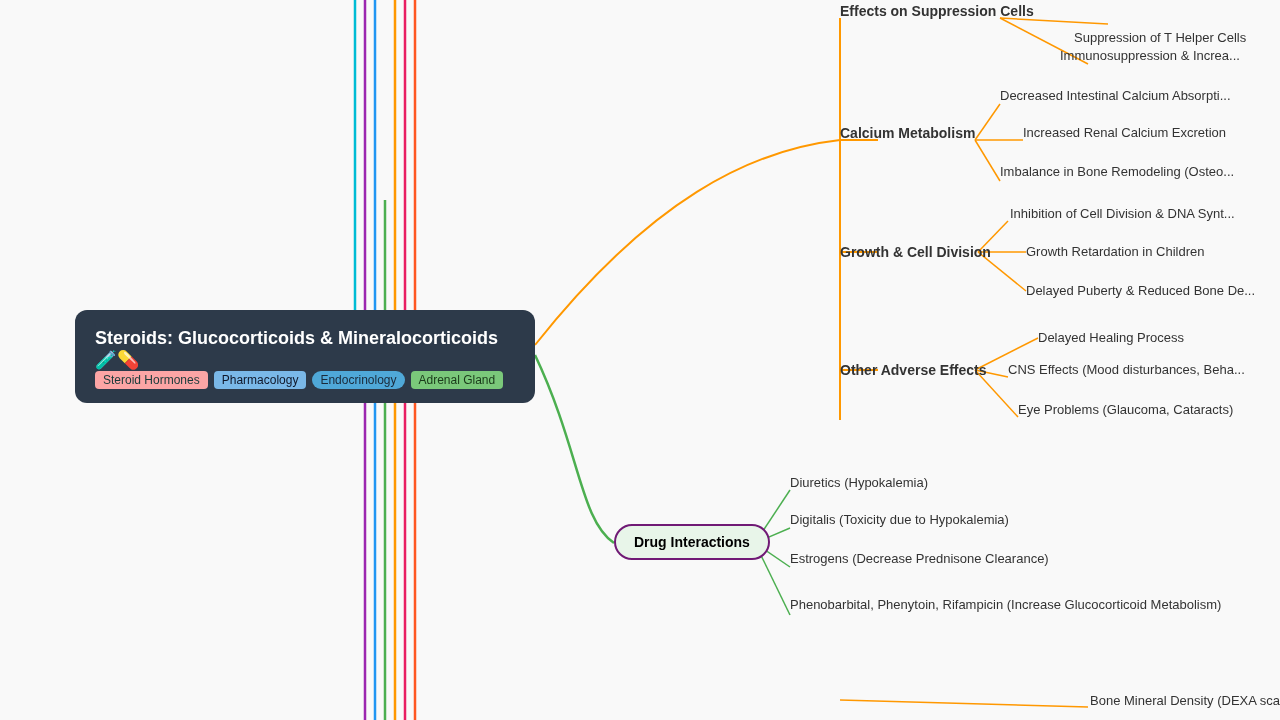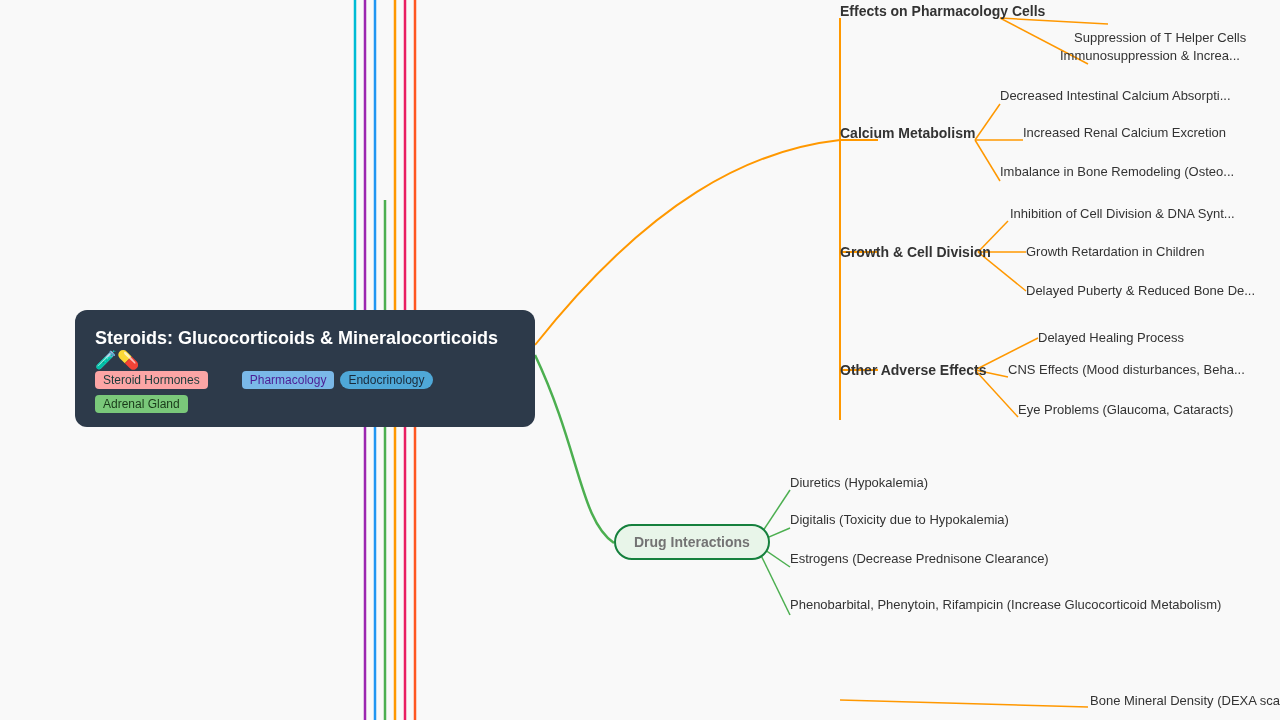--- a/index.html
+++ b/index.html
@@ -44,21 +44,21 @@
       gap: 6px;
       flex-wrap: wrap;
     }
     .tag {
       padding: 2px 8px;
       border-radius: 4px;
       font-size: 12px;
       font-weight: 500;
     }
     .tag-steroid { background: #fca5a5; color: #1a3a3a; }
-    .tag-pharm { background: #7ab8e8; color: #4c1d95; margin-left: 28px; }
+    .tag-pharm { background: #7ab8e8; color: #0f172a; }
     .tag-endo { background: #4fa8d8; color: #1a2a3a; border-radius: 9px; }
     .tag-adrenal { background: #7ac87a; color: #1a3a1a; }
 
     
     .branch-node {
       position: absolute;
       background: transparent;
       font-size: 14px;
       font-weight: 600;
       color: #333;
@@ -73,26 +73,26 @@
       color: #333;
       z-index: 5;
       white-space: nowrap;
       background: transparent;
     }
 
     
     .drug-interactions-node {
       position: absolute;
       background: #e8f5e9;
-      border: 2px solid #15803d;
+      border: 2px solid #701a75;
       border-radius: 20px;
       padding: 8px 18px;
       font-size: 14px;
       font-weight: 600;
-      color: #737373;
+      color: #000000;
       z-index: 10;
       white-space: nowrap;
     }
 
     
     .drug-leaf {
       position: absolute;
       font-size: 13px;
       color: #333;
       z-index: 5;
@@ -163,21 +163,21 @@
 <div class="central-node">
   <div class="central-node-title">Steroids: Glucocorticoids &amp; Mineralocorticoids 🧪💊</div>
   <div class="central-node-tags">
     <span class="tag tag-steroid">Steroid Hormones</span>
     <span class="tag tag-pharm">Pharmacology</span>
     <span class="tag tag-endo">Endocrinology</span>
     <span class="tag tag-adrenal">Adrenal Gland</span>
   </div>
 </div>
 
-<div class="branch-node" style="left:840px; top:3px;">Effects on Pharmacology Cells</div>
+<div class="branch-node" style="left:840px; top:3px;">Effects on Suppression Cells</div>
 
 <div class="branch-node" style="left:840px; top:125px;">Calcium Metabolism</div>
 
 <div class="branch-node" style="left:840px; top:244px;">Growth &amp; Cell Division</div>
 
 <div class="branch-node" style="left:840px; top:362px;">Other Adverse Effects</div>
 
 <div class="leaf-node" style="left:1074px; top:8px;margin-top:22px;">Suppression of T Helper Cells</div>
 <div class="leaf-node" style="left:1060px; top:48px;">Immunosuppression &amp; Increa...</div>
 

